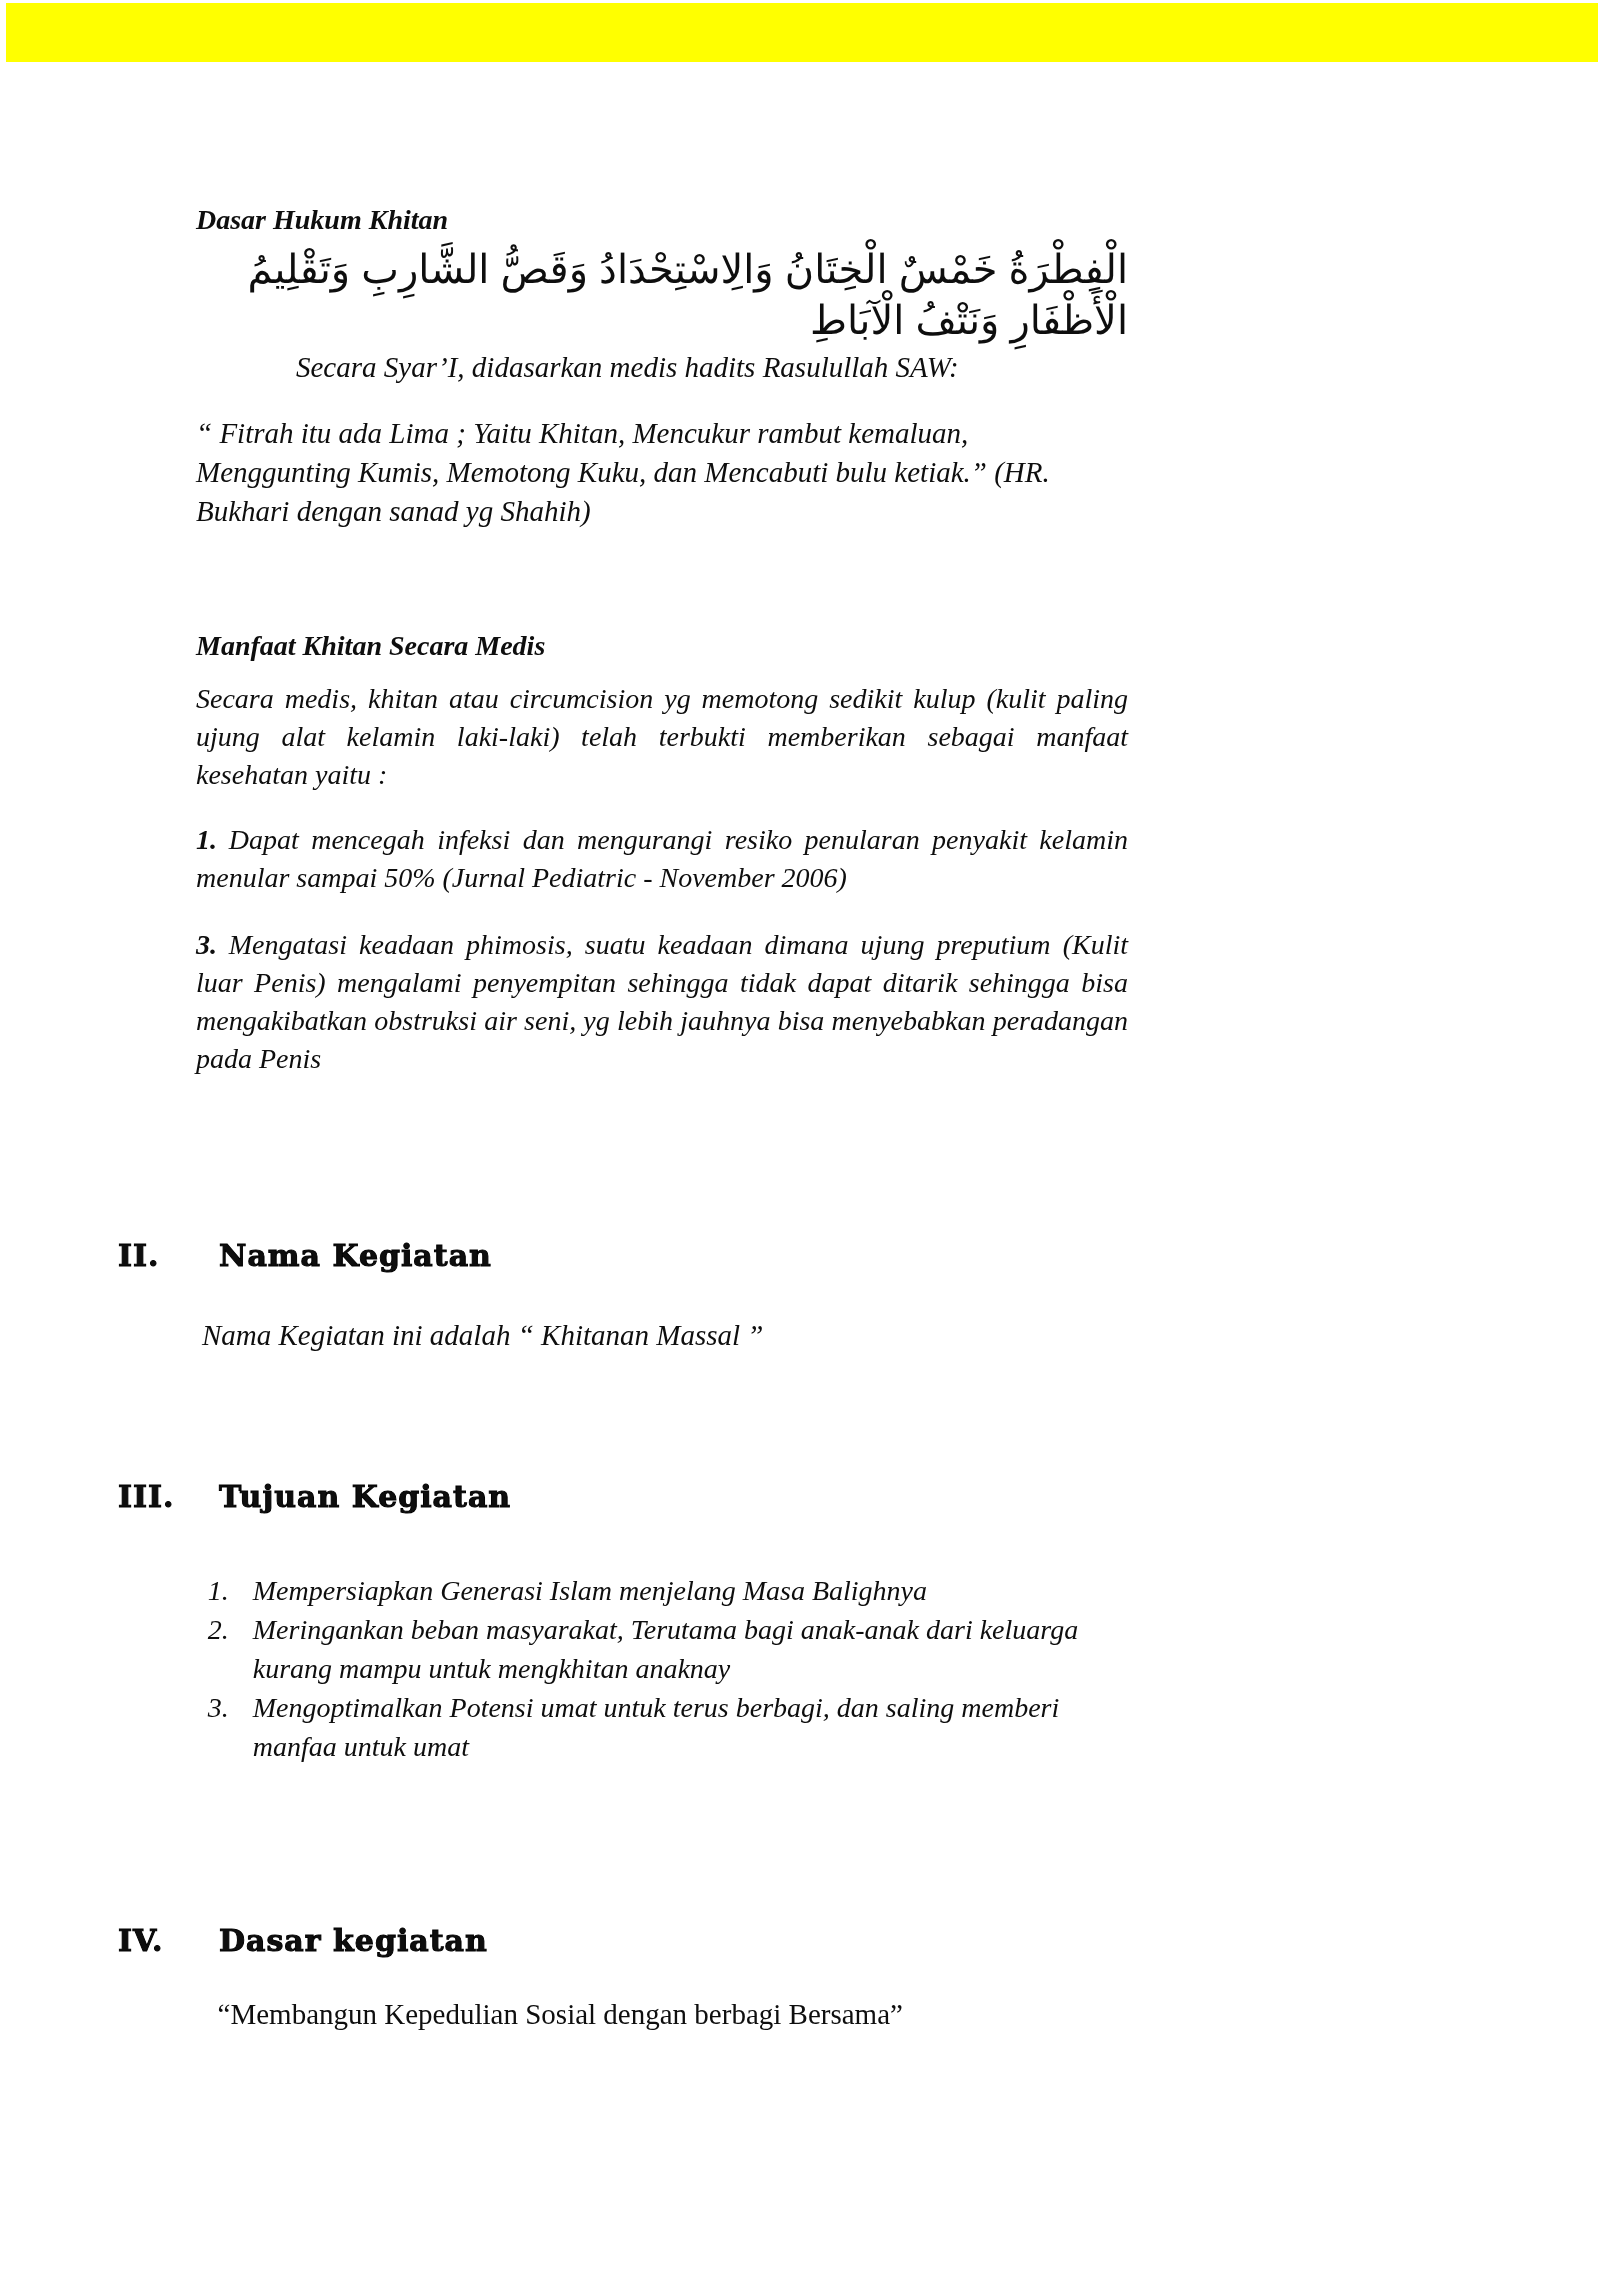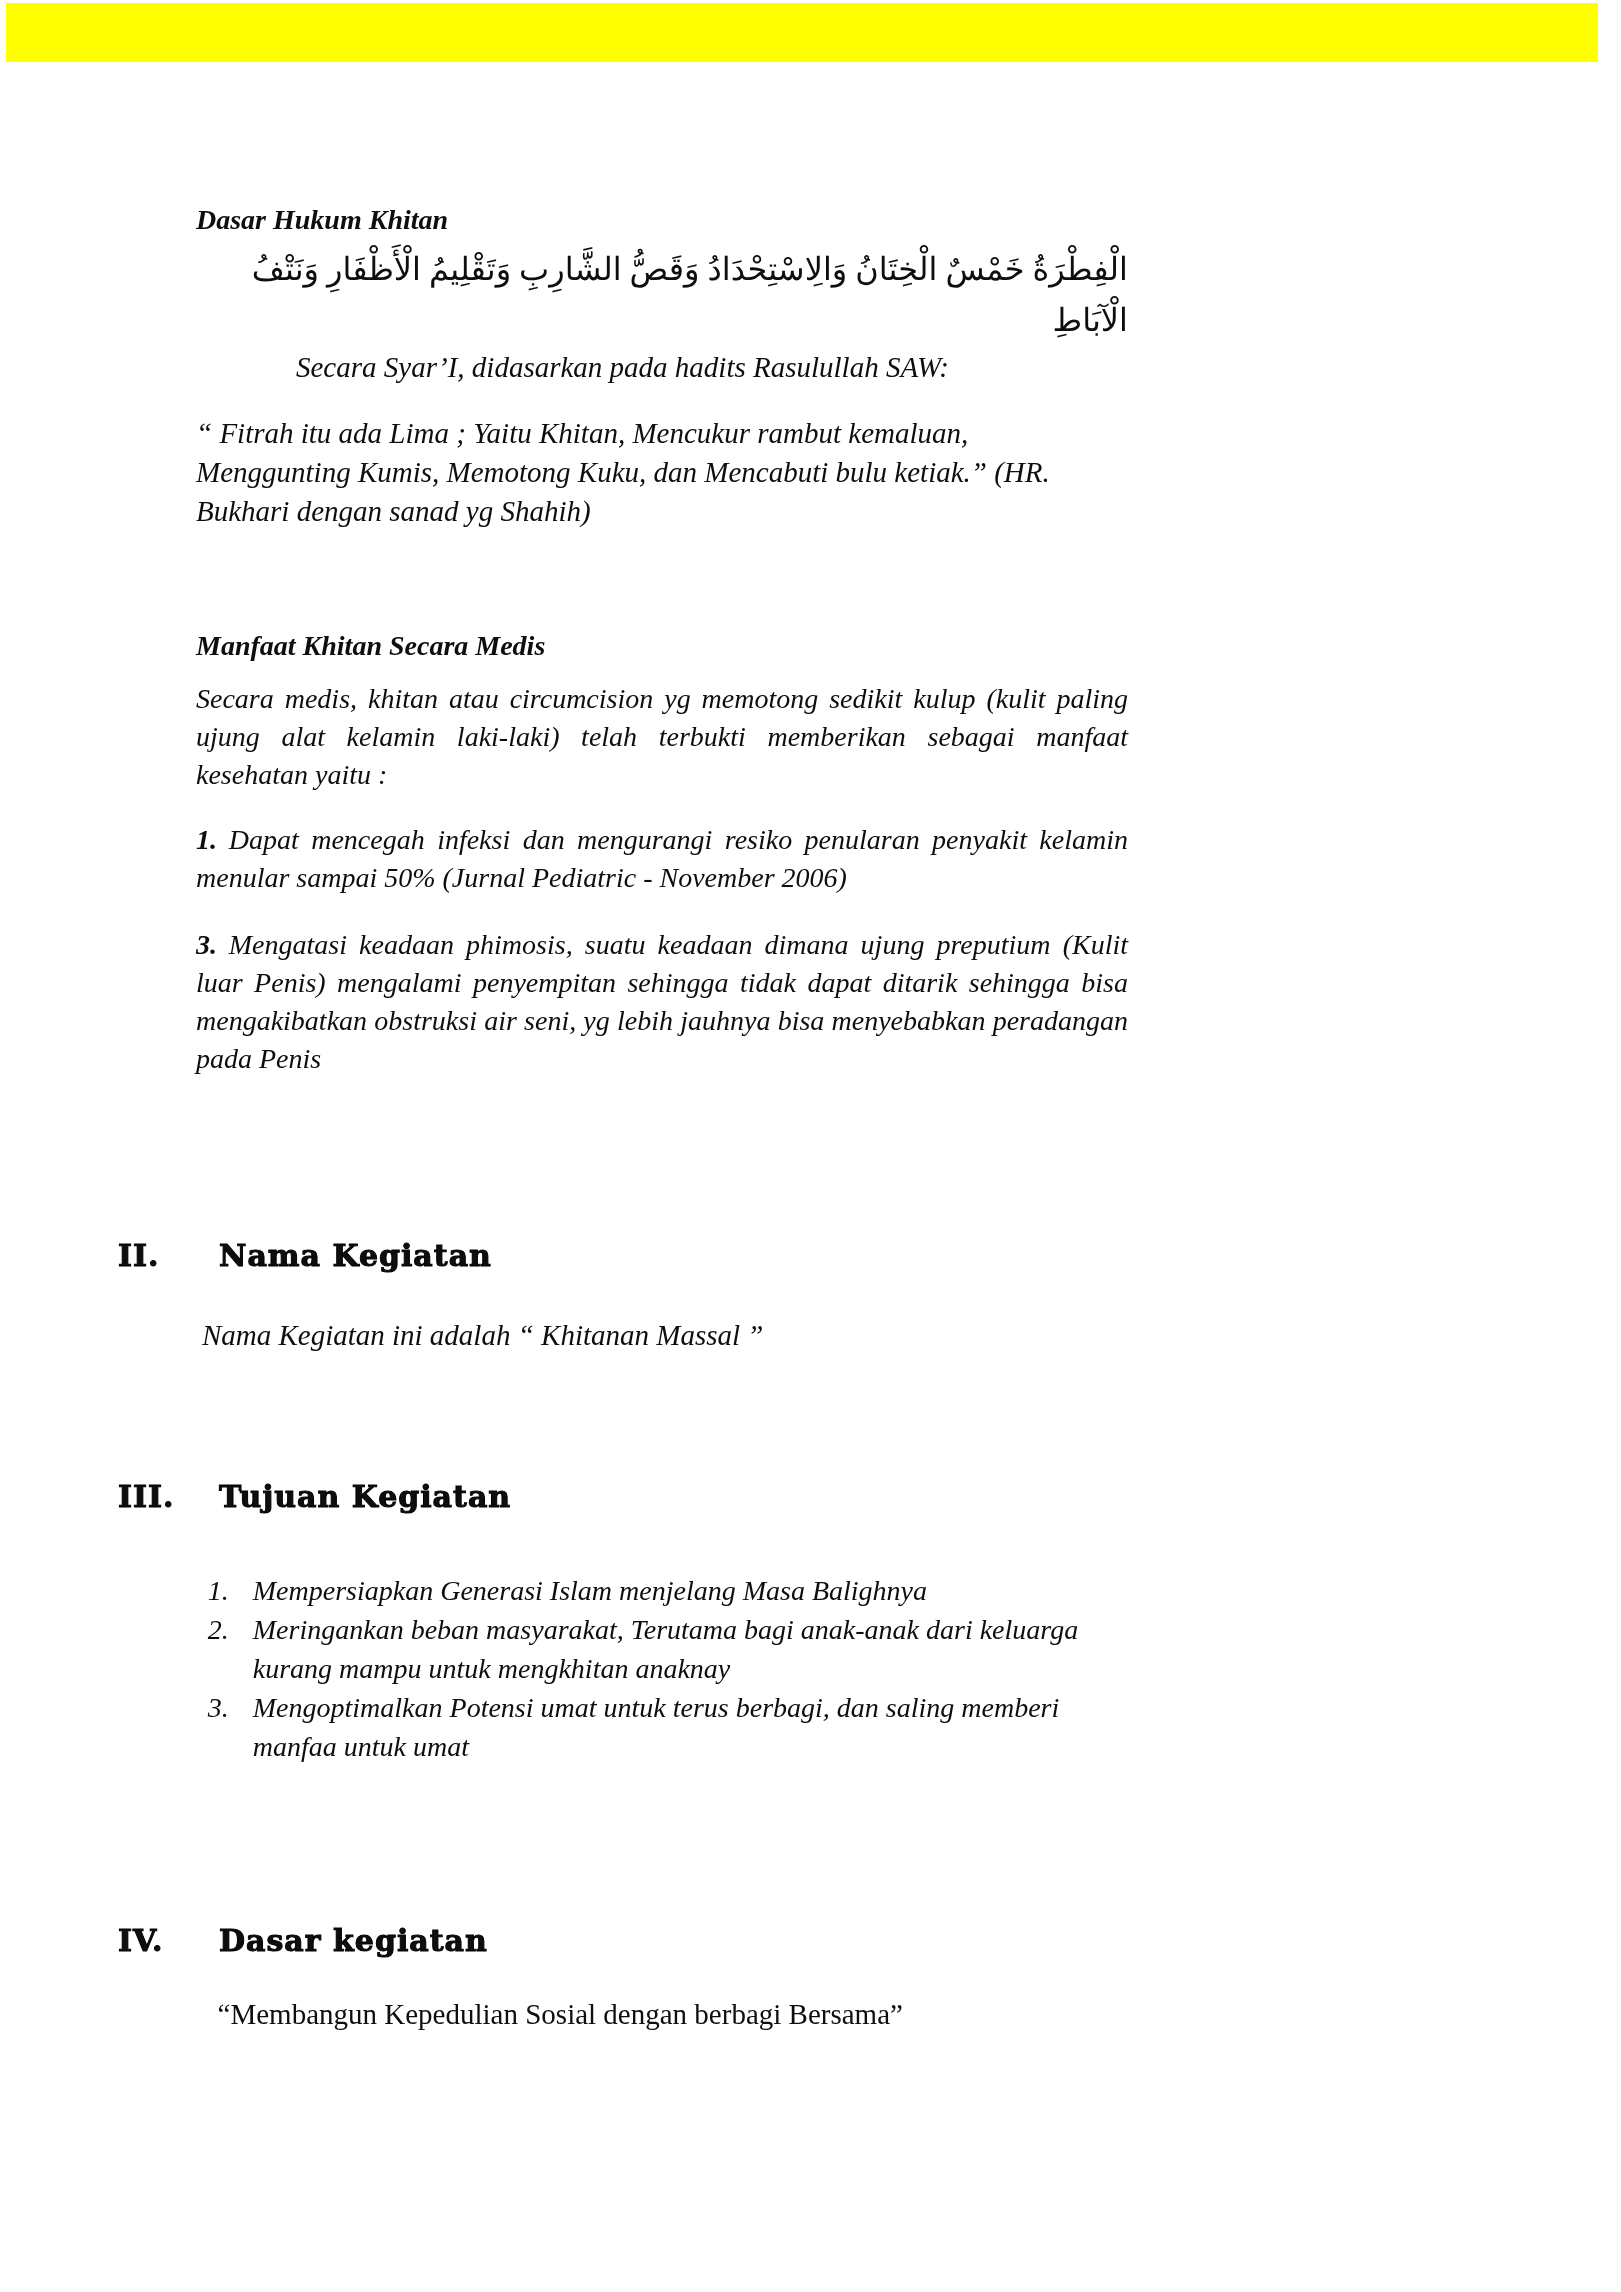--- a/index.html
+++ b/index.html
@@ -20,22 +20,22 @@
     width:1324px; padding:0 196px; box-sizing:border-box;
   }
   p { margin:0; }
   .h-bold-italic {
     font-size:28px; font-weight:bold; font-style:italic;
     line-height:37px;
   }
   .dasar-heading { margin-top:139px; }
   .arabic {
     margin-top:5.9px;
-    font-family:Liberation Serif, serif;
-    font-size:32px; line-height:51px;
+    font-family:Liberation Sans, sans-serif;
+    font-size:40px; line-height:51px;
     text-align:right; direction:rtl;
   }
   .subline {
     margin-top:2px;
     font-size:29px; font-style:italic; line-height:39px;
     text-indent:100px;
   }
   .quote {
     margin-top:27.4px;
     font-size:29px; font-style:italic; line-height:39px;
@@ -87,21 +87,21 @@
 <div class="page">
 
   <div class="highlight-bar" style="background: rgb(255, 255, 0);"></div>
 
   <div class="content">
 
     <p class="h-bold-italic dasar-heading">Dasar Hukum Khitan</p>
 
     <p class="arabic" dir="rtl">الْفِطْرَةُ خَمْسٌ الْخِتَانُ وَالِاسْتِحْدَادُ وَقَصُّ الشَّارِبِ وَتَقْلِيمُ الْأَظْفَارِ وَنَتْفُ الْآبَاطِ</p>
 
-    <p class="subline">Secara Syar’I, didasarkan pada hadits Rasulullah SAW:</p>
+    <p class="subline">Secara Syar’I, didasarkan medis hadits Rasulullah SAW:</p>
 
     <p class="quote">“ Fitrah itu ada Lima ; Yaitu Khitan, Mencukur rambut kemaluan, Menggunting Kumis, Memotong Kuku, dan Mencabuti bulu ketiak.” (HR. Bukhari dengan sanad yg Shahih)</p>
 
     <p class="h-bold-italic manfaat-heading">Manfaat Khitan Secara Medis</p>
 
     <p class="para intro justify">Secara medis, khitan atau circumcision yg memotong sedikit kulup (kulit paling ujung alat kelamin laki-laki) telah terbukti memberikan sebagai manfaat kesehatan yaitu :</p>
 
     <p class="para m-item justify"><span class="item-num">1.</span><span>Dapat mencegah infeksi dan mengurangi resiko penularan penyakit kelamin menular sampai 50% (Jurnal Pediatric - November 2006)</span></p>
 
 

